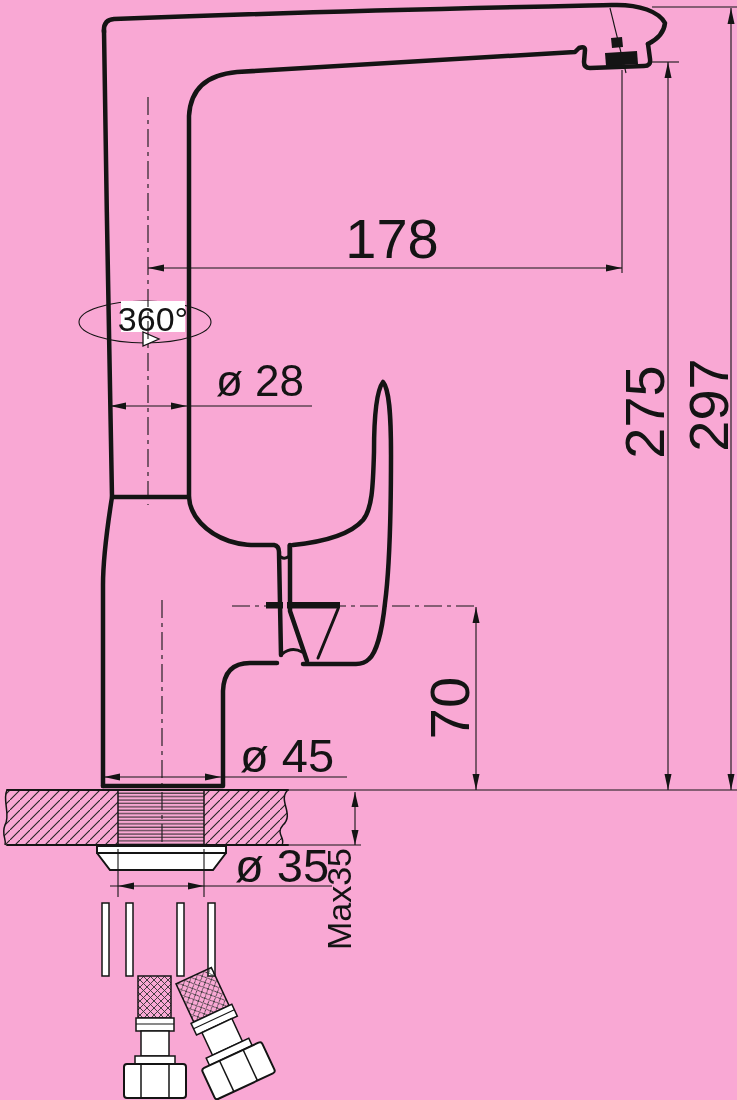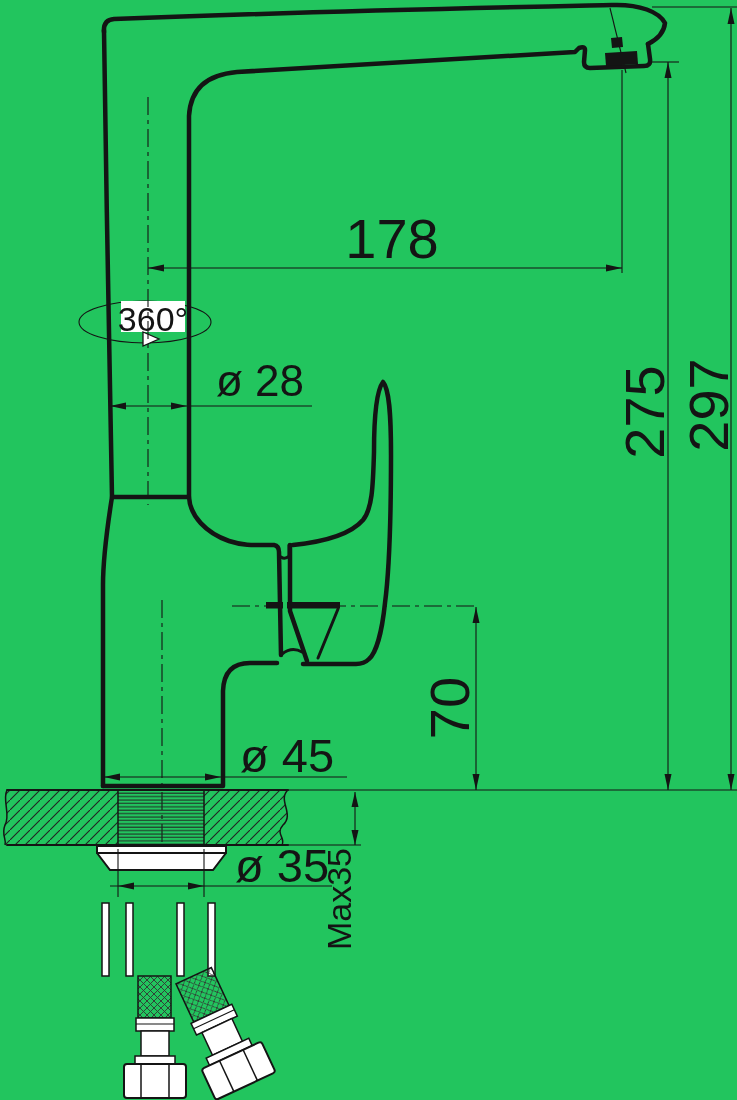--- a/index.html
+++ b/index.html
@@ -1,17 +1,17 @@
 <!DOCTYPE html>
 <html><head>
 <meta charset="utf-8">
 <style>
   html, body { margin: 0; padding: 0; background: #ffffff; }
   body { width: 737px; height: 1100px; overflow: hidden; }
-  .canvas { width: 737px; height: 1100px; position: relative; background: #22c55e; }
+  .canvas { width: 737px; height: 1100px; position: relative; background: #f9a8d4; }
   svg { display: block; }
   text {
     font-family: "Liberation Sans", "DejaVu Sans", sans-serif;
     fill: #141414;
   }
   .dim-big   { font-size: 56px; }
   .dim-mid   { font-size: 44px; }
   .dim-mid2  { font-size: 47px; }
   .dim-small { font-size: 34px; }
   .outline   { stroke: #141414; stroke-width: 4.5; fill: none; stroke-linecap: round; stroke-linejoin: round; }

